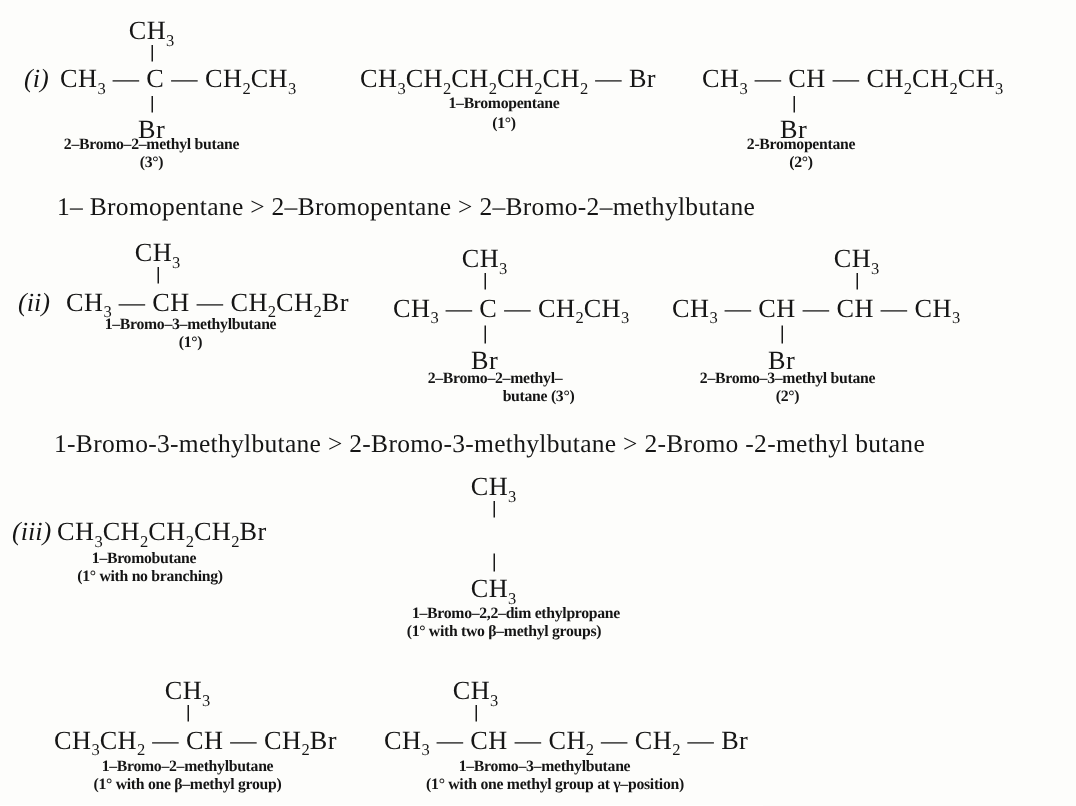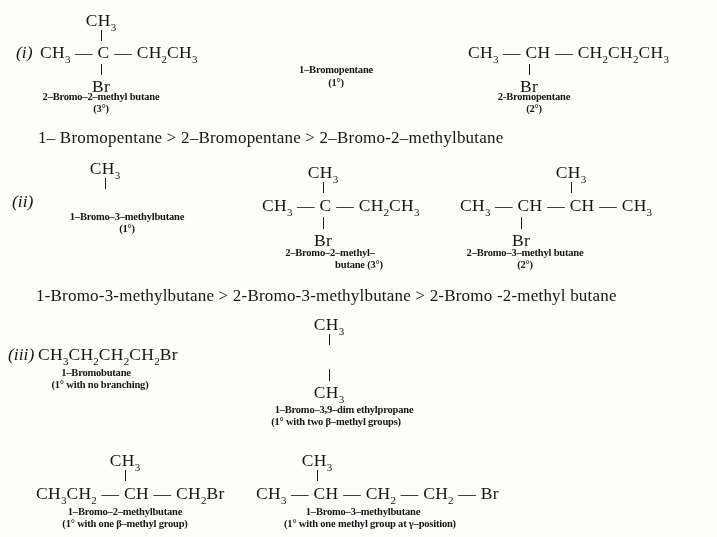--- a/index.html
+++ b/index.html
@@ -62,67 +62,69 @@
   <span class="marker" style="left:16px; top:42px;">(i)</span>
 
   <span class="f ctr" style="left:101px; top:10px;">CH<sub>3</sub></span>
   <div class="bond" style="left:101px; top:30px; height:11px;"></div>
   <span class="f" style="left:40px; top:42px;">CH<sub>3</sub> — C — CH<sub>2</sub>CH<sub>3</sub></span>
   <div class="bond" style="left:101px; top:64px; height:11px;"></div>
   <span class="f ctr" style="left:101px; top:76px;">Br</span>
   <span class="lbl" style="left:101px; top:91px;text-align:right;">2–Bromo–2–methyl butane</span>
   <span class="lbl" style="left:101px; top:103px;">(3°)</span>
 
+  <span class="f" style="left:240px; top:42px;">CH<sub>3</sub>CH<sub>2</sub>CH<sub>2</sub>CH<sub>2</sub>CH<sub>2</sub> — Br</span>
   <span class="lbl" style="left:336px; top:64px;">1–Bromopentane</span>
   <span class="lbl" style="left:336px; top:77px;">(1°)</span>
 
   <span class="f" style="left:468px; top:42px;">CH<sub>3</sub> — CH — CH<sub>2</sub>CH<sub>2</sub>CH<sub>3</sub></span>
   <div class="bond" style="left:529px; top:64px; height:11px;"></div>
   <span class="f ctr" style="left:529px; top:76px;">Br</span>
   <span class="lbl" style="left:534px; top:91px;">2-Bromopentane</span>
   <span class="lbl" style="left:534px; top:103px;">(2°)</span>
 
   <span class="order" style="left:38px; top:128px;">1– Bromopentane &gt; 2–Bromopentane &gt; 2–Bromo-2–methylbutane</span>
 
   <span class="marker" style="left:12px; top:191px;">(ii)</span>
 
   <span class="f ctr" style="left:105px; top:158px;">CH<sub>3</sub></span>
   <div class="bond" style="left:105px; top:178px; height:11px;"></div>
+  <span class="f" style="left:44px; top:191px;">CH<sub>3</sub> — CH — CH<sub>2</sub>CH<sub>2</sub>Br</span>
   <span class="lbl" style="left:127px; top:211px;">1–Bromo–3–methylbutane</span>
   <span class="lbl" style="left:127px; top:223px;">(1°)</span>
 
   <span class="f ctr" style="left:323px; top:162px;">CH<sub>3</sub></span>
   <div class="bond" style="left:323px; top:182px; height:11px;"></div>
   <span class="f" style="left:262px; top:195px;">CH<sub>3</sub> — C — CH<sub>2</sub>CH<sub>3</sub></span>
   <div class="bond" style="left:323px; top:217px; height:12px;"></div>
   <span class="f ctr" style="left:323px; top:230px;">Br</span>
   <span class="lbl" style="left:330px; top:247px;">2–Bromo–2–methyl–</span>
   <span class="lbl" style="left:322px; top:259px;margin-left:37px;">butane (3°)</span>
 
   <span class="f ctr" style="left:571px; top:162px;">CH<sub>3</sub></span>
   <div class="bond" style="left:571px; top:182px; height:11px;"></div>
-  <span class="f" style="left:460px; top:195px;">CH<sub>3</sub> — CH — CH — CH<sub>3</sub></span>
+  <span class="f" style="left:448px; top:195px;">CH<sub>3</sub> — CH — CH — CH<sub>3</sub></span>
   <div class="bond" style="left:521px; top:217px; height:12px;"></div>
   <span class="f ctr" style="left:521px; top:230px;">Br</span>
   <span class="lbl" style="left:525px; top:247px;">2–Bromo–3–methyl butane</span>
   <span class="lbl" style="left:525px; top:259px;">(2°)</span>
 
   <span class="order" style="left:36px; top:286px;">1-Bromo-3-methylbutane  &gt; 2-Bromo-3-methylbutane &gt; 2-Bromo -2-methyl butane</span>
 
   <span class="marker" style="left:8px; top:344px;">(iii)</span>
 
   <span class="f" style="left:38px; top:344px;">CH<sub>3</sub>CH<sub>2</sub>CH<sub>2</sub>CH<sub>2</sub>Br</span>
   <span class="lbl" style="left:96px; top:367px;">1–Bromobutane</span>
   <span class="lbl" style="left:100px; top:379px;">(1° with no branching)</span>
 
   <span class="f ctr" style="left:329px; top:314px;">CH<sub>3</sub></span>
   <div class="bond" style="left:329px; top:334px; height:11px;"></div>
   <div class="bond" style="left:329px; top:369px; height:12px;"></div>
   <span class="f ctr" style="left:329px; top:382px;">CH<sub>3</sub></span>
-  <span class="lbl" style="left:344px; top:404px;">1–Bromo–3,9–dim ethylpropane</span>
+  <span class="lbl" style="left:344px; top:404px;">1–Bromo–2,2–dim ethylpropane</span>
   <span class="lbl" style="left:336px; top:416px;">(1° with two β–methyl groups)</span>
 
   <span class="f ctr" style="left:125px; top:450px;">CH<sub>3</sub></span>
   <div class="bond" style="left:125px; top:470px; height:11px;"></div>
   <span class="f" style="left:36px; top:483px;">CH<sub>3</sub>CH<sub>2</sub> — CH — CH<sub>2</sub>Br</span>
   <span class="lbl" style="left:125px; top:506px;">1–Bromo–2–methylbutane</span>
   <span class="lbl" style="left:125px; top:518px;">(1° with one β–methyl group)</span>
 
   <span class="f ctr" style="left:317px; top:450px;">CH<sub>3</sub></span>
   <div class="bond" style="left:317px; top:470px; height:11px;"></div>

